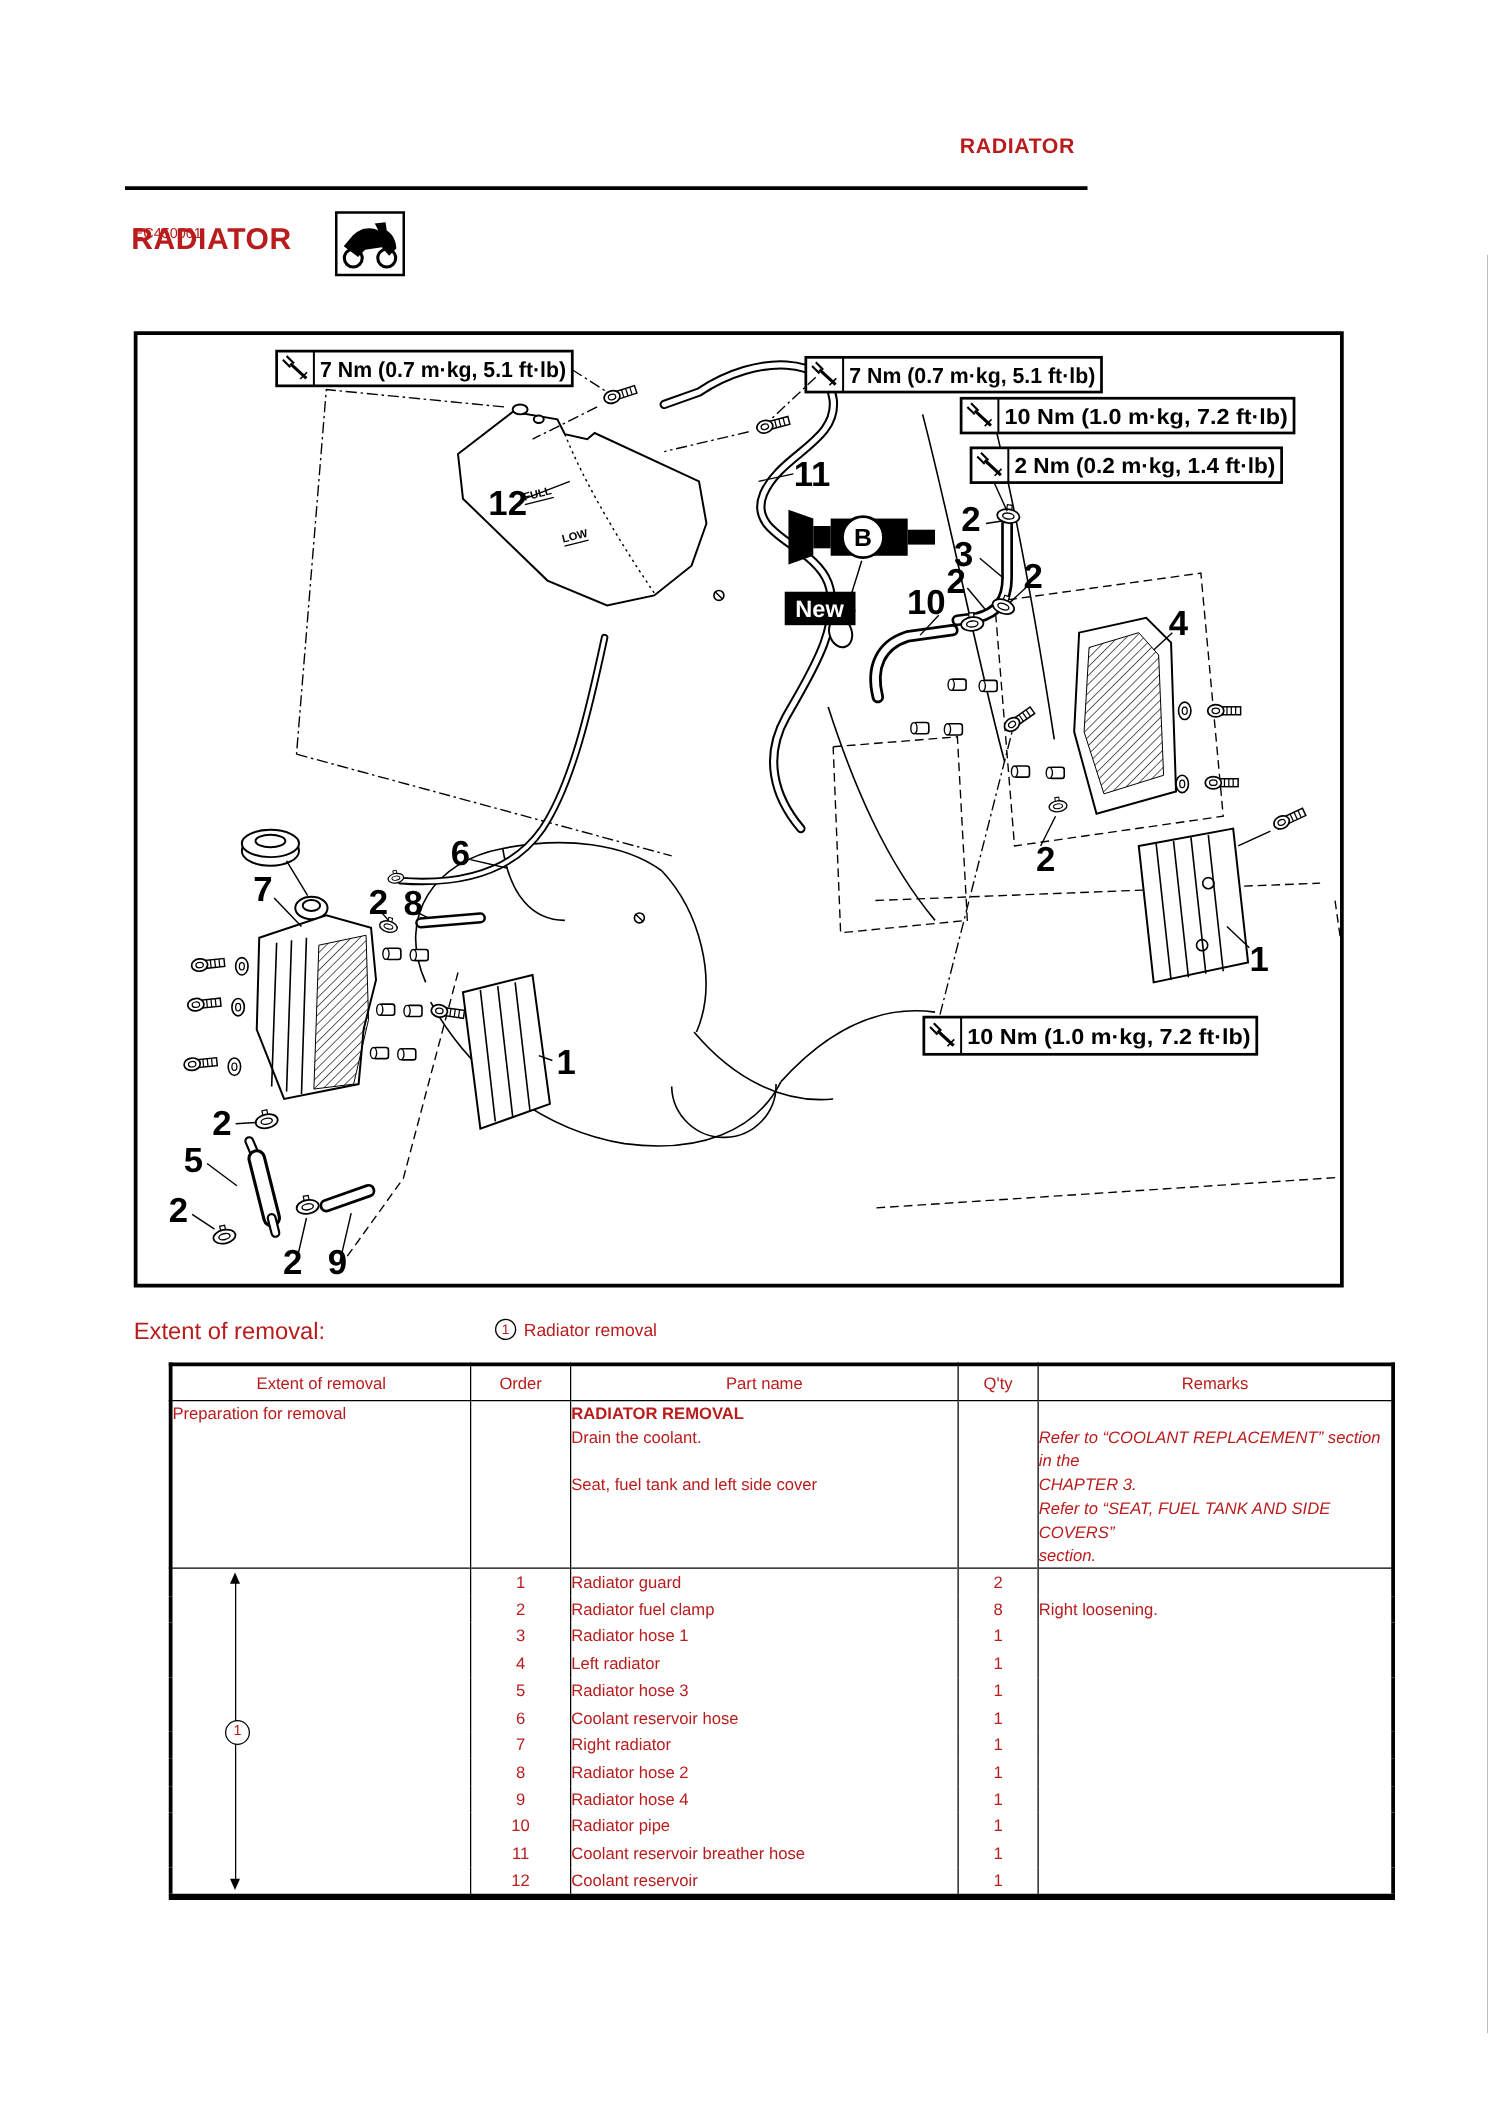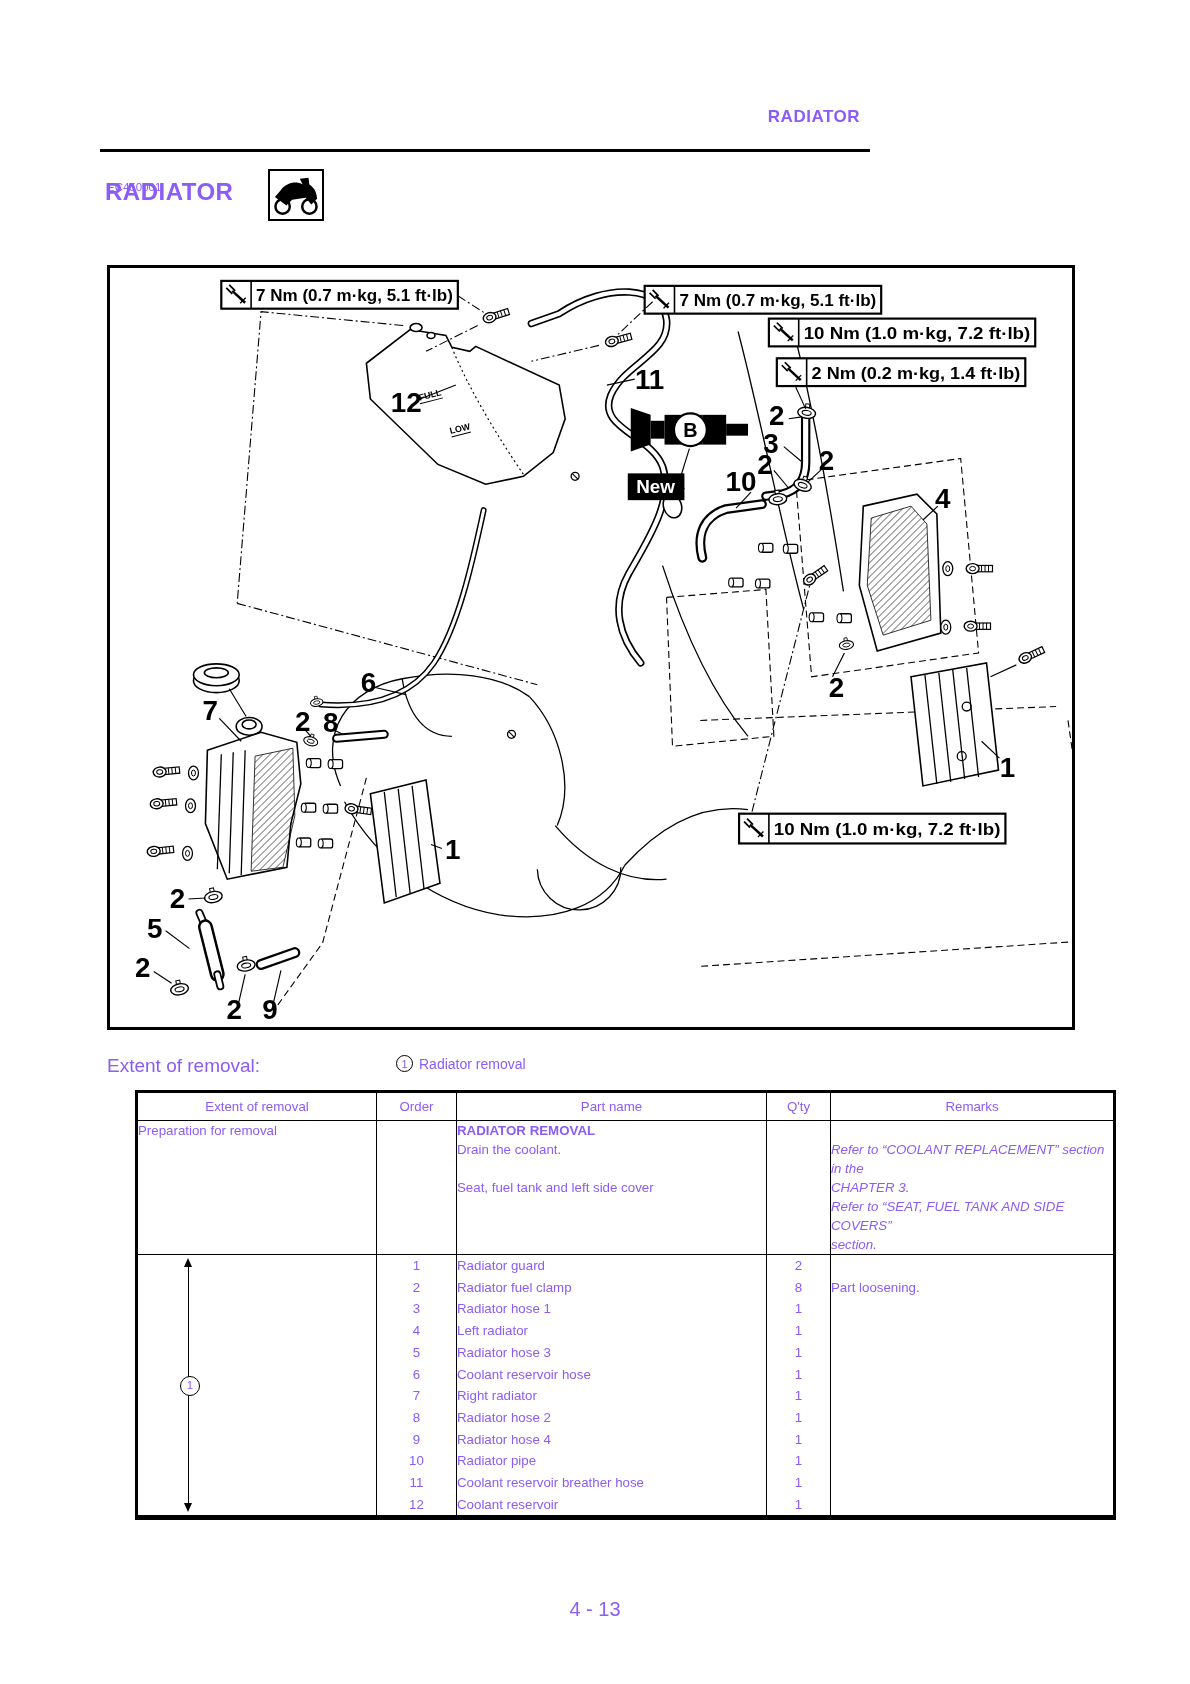--- a/index.html
+++ b/index.html
@@ -1,16 +1,16 @@
 <!DOCTYPE html>
 <html><head>
 <meta charset="utf-8">
 <style>
   html,body{margin:0;padding:0;background:#888;}
-  .page{position:relative;width:1190px;height:1684px;background:#fff;color:#8b5cf6;
+  .page{position:relative;width:1190px;height:1684px;background:#fff;color:#b91c1c;
         font-family:"Liberation Sans","DejaVu Sans",sans-serif;overflow:hidden;margin:0 auto;}
   .abs{position:absolute;}
   
   .hdr-title{left:540px;top:107px;width:320px;text-align:right;font-size:17px;font-weight:bold;letter-spacing:.5px;}
   .hdr-rule{left:100px;top:149px;width:770px;height:3px;background:#000;}
   .eng-box{left:877px;top:78px;width:196px;height:74px;border:3px solid #000;display:flex;box-sizing:border-box;}
   .eng-cell{width:96px;display:flex;align-items:center;justify-content:center;font-size:30px;font-weight:bold;border-right:3px solid #000;}
   .eng-icon-cell{flex:1;display:flex;align-items:center;justify-content:center;}
   
   .sec-code{left:107px;top:165px;font-size:11.5px;margin-top:16px;}
@@ -407,21 +407,21 @@
       </td>
       <td class="vb ctr">1</td>
       <td class="vb pad">Radiator guard</td>
       <td class="vb ctr">2</td>
       <td class="vb pad"></td>
     </tr>
     <tr class="num-row">
       <td class="vb ctr">2</td>
       <td class="vb pad">Radiator fuel clamp</td>
       <td class="vb ctr">8</td>
-      <td class="vb pad">Part loosening.</td>
+      <td class="vb pad">Right loosening.</td>
     </tr>
     <tr class="num-row">
       <td class="vb ctr">3</td>
       <td class="vb pad">Radiator hose 1</td>
       <td class="vb ctr">1</td>
       <td class="vb pad"></td>
     </tr>
     <tr class="num-row">
       <td class="vb ctr">4</td>
       <td class="vb pad">Left radiator</td>
@@ -472,14 +472,13 @@
     </tr>
     <tr class="num-row">
       <td class="vb ctr">12</td>
       <td class="vb pad">Coolant reservoir</td>
       <td class="vb ctr">1</td>
       <td class="vb pad"></td>
     </tr>
   </tbody>
     </table>
 
-  <div class="abs page-num">4 - 13</div>
 </div>
 
 </body></html>

